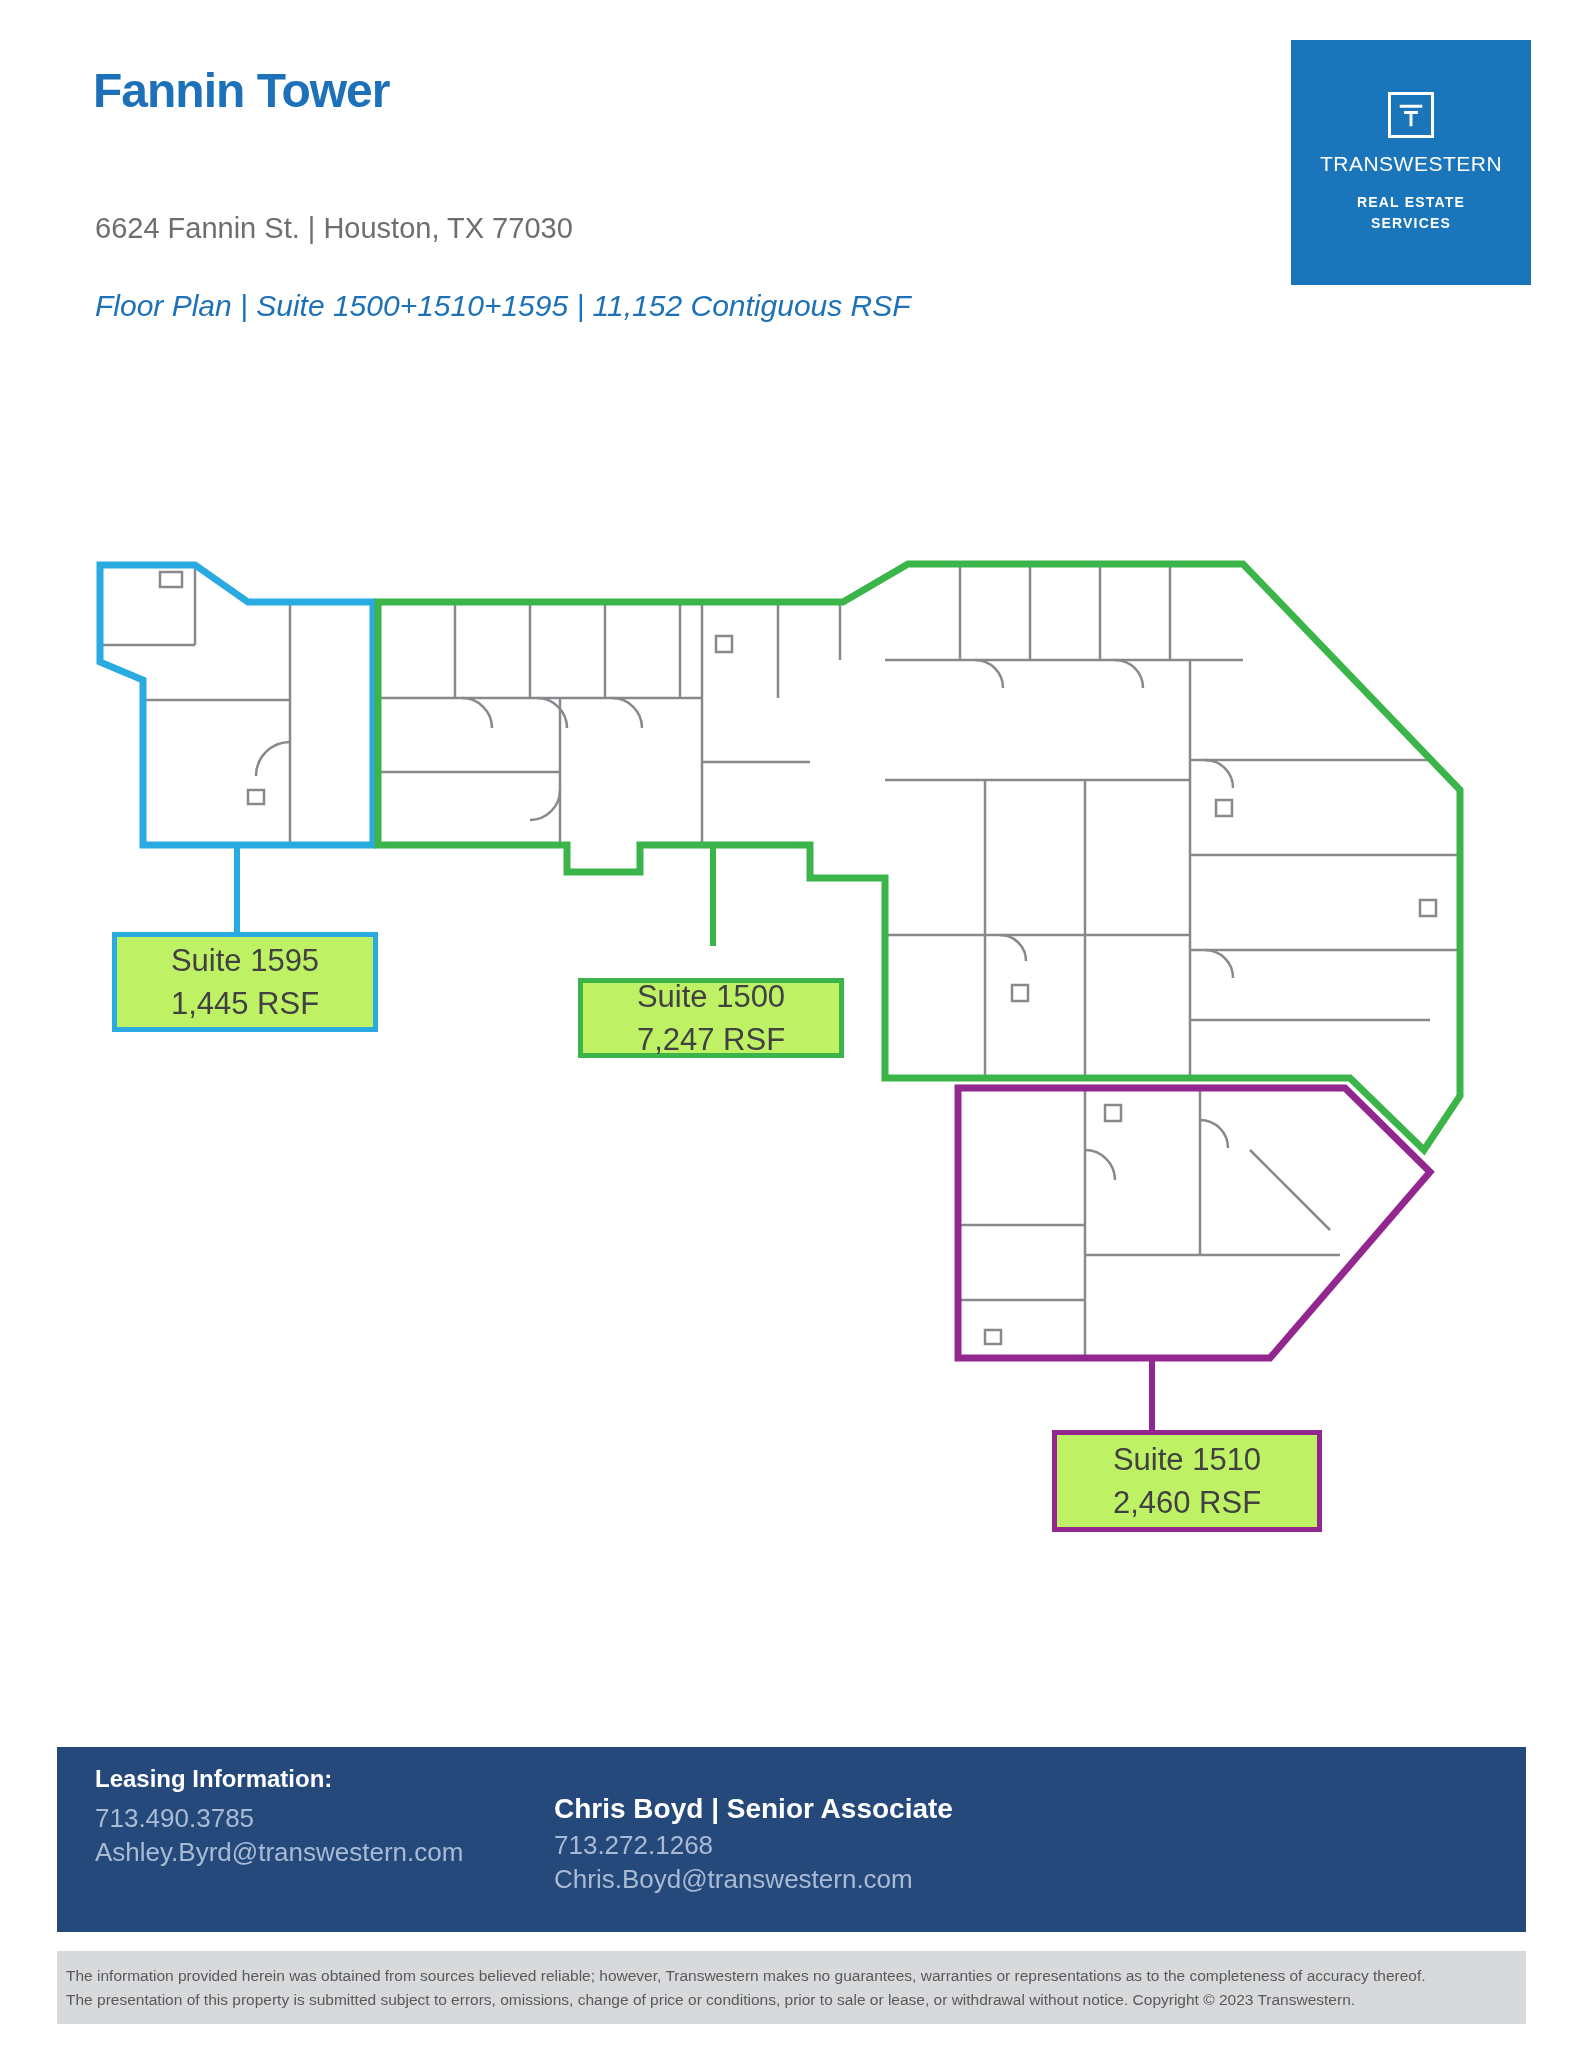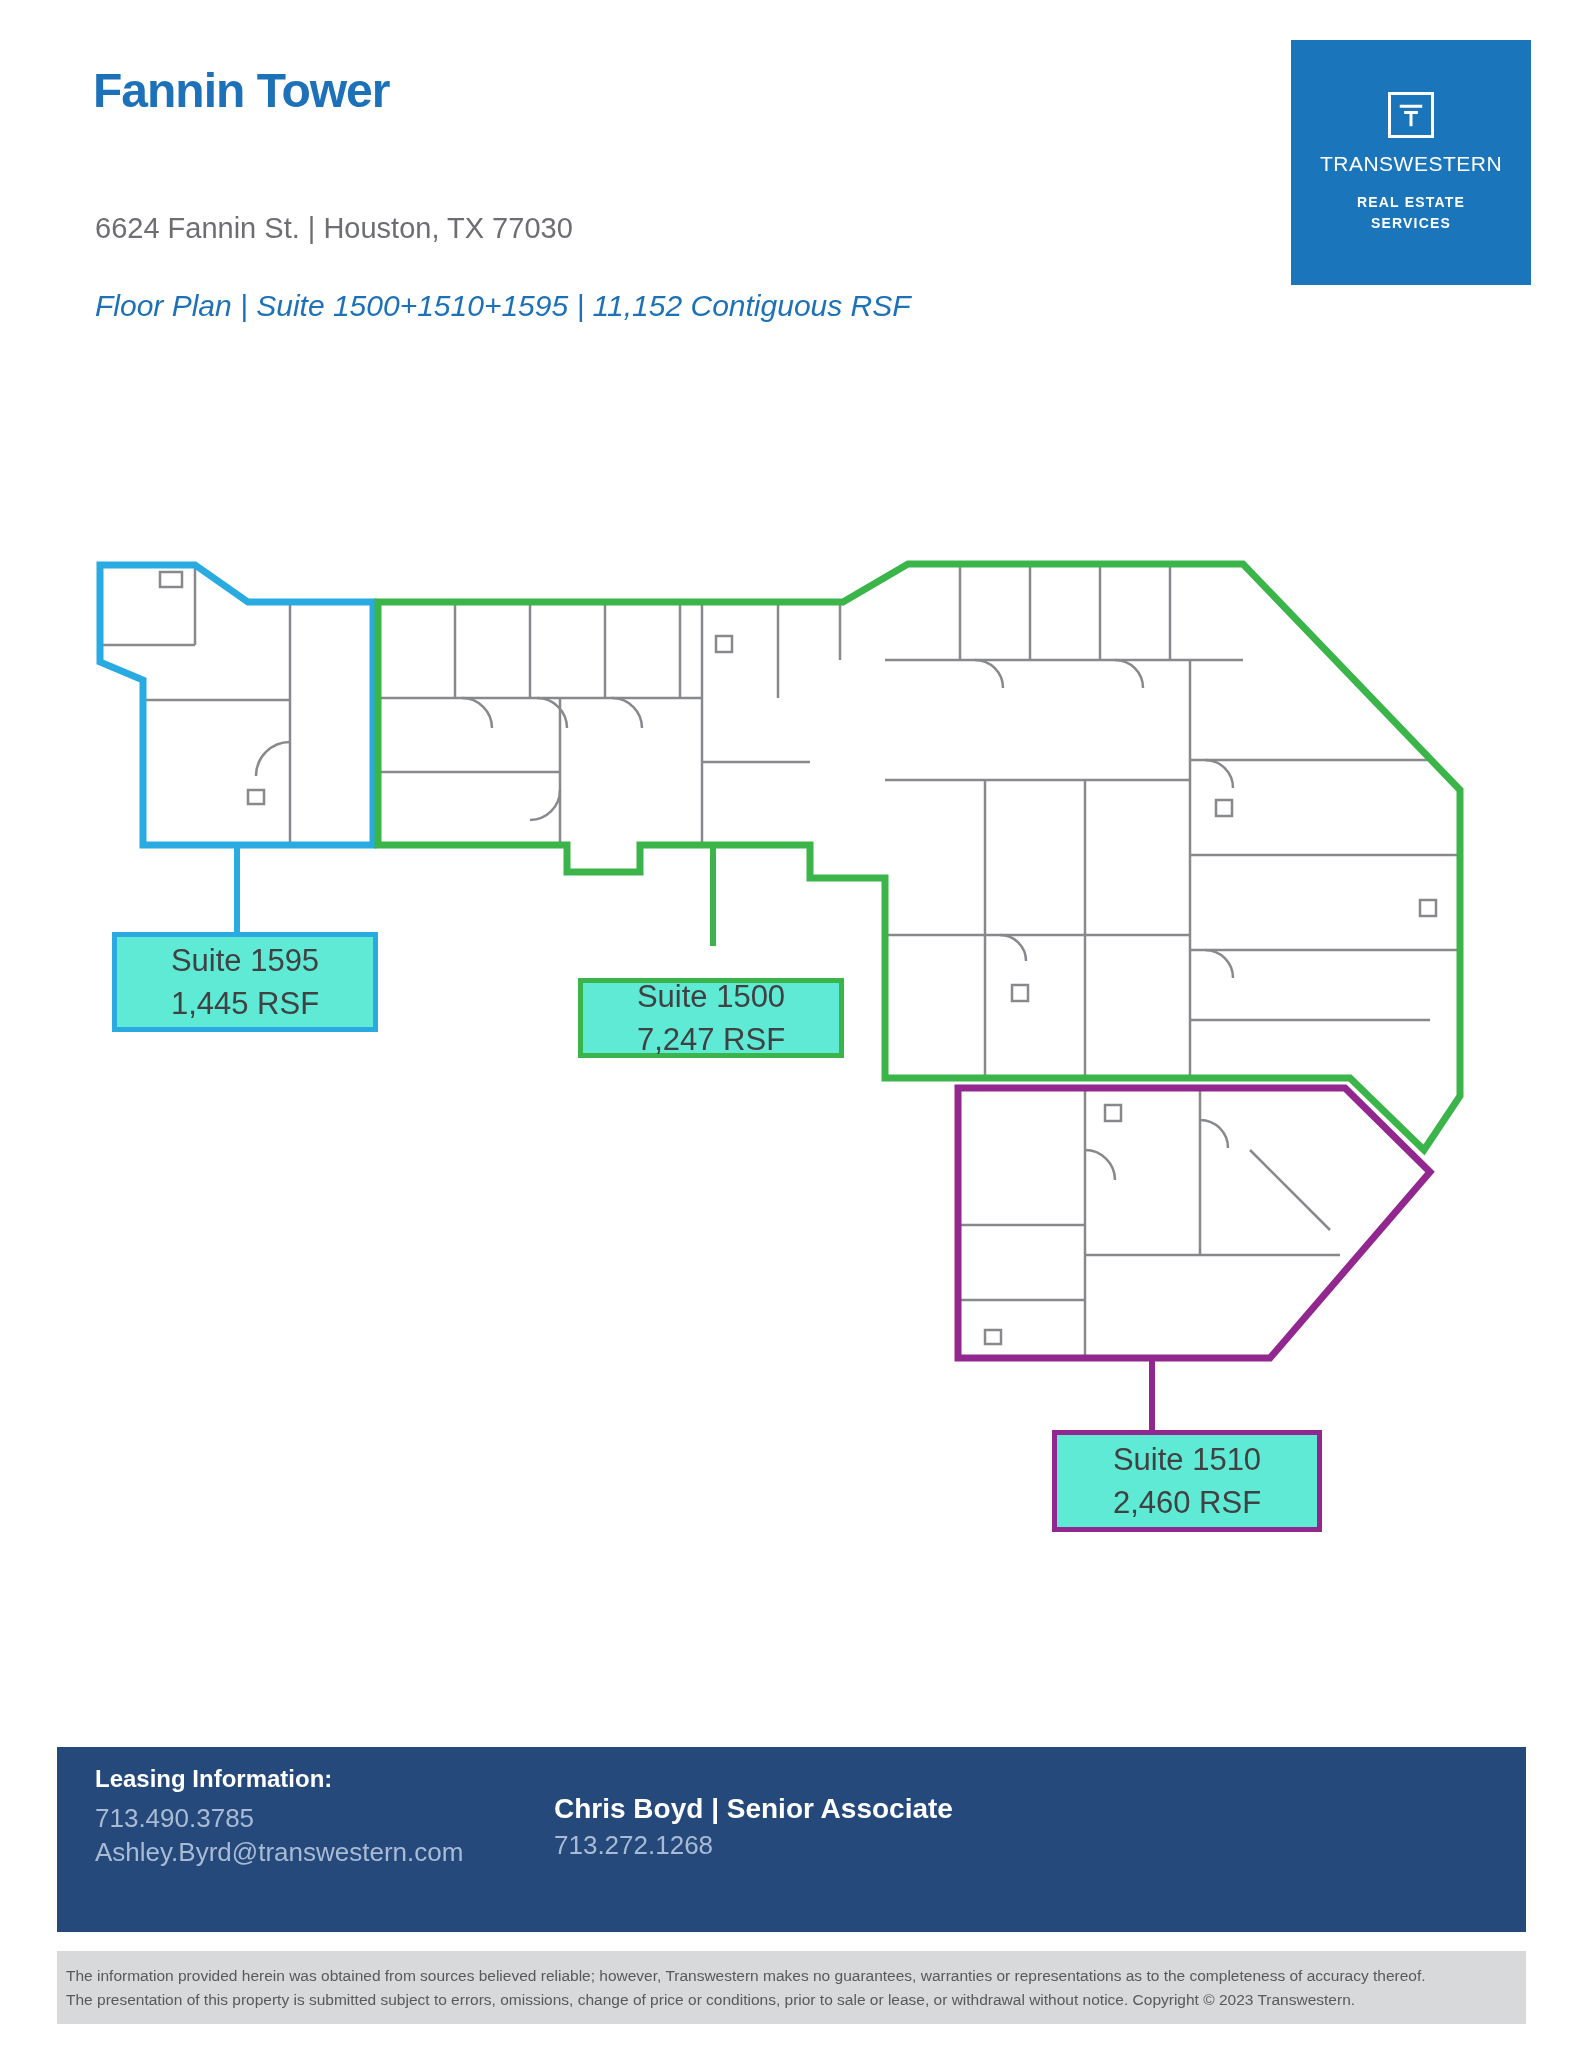--- a/index.html
+++ b/index.html
@@ -42,21 +42,21 @@
   .floorplan { position:absolute; left:0; top:0; width:1583px; height:2048px; }
   .walls line, .walls path { stroke:var(--wall_gray); stroke-width:2.5; fill:none; }
   .walls rect { stroke:var(--wall_gray); stroke-width:2.5; fill:#ffffff; }
   .outline { fill:none; stroke-width:7; stroke-linejoin:miter; }
   .conn { stroke-width:6; }
   .s1595 { stroke:var(--suite_1595); }
   .s1500 { stroke:var(--suite_1500); }
   .s1510 { stroke:var(--suite_1510); }
 
   .suite-box {
-    position:absolute; background:#5eead4; border:5px solid #000;
+    position:absolute; background:#bef264; border:5px solid #000;
     display:flex; flex-direction:column; align-items:center; justify-content:center;
     font-size:31px; color:#414042; line-height:1.4; text-align:right;
   }
   .box-1595 { left:112px; top:932px; width:266px; height:100px; border-color:var(--suite_1595); }
   .box-1500 { left:578px; top:978px; width:266px; height:80px; border-color:var(--suite_1500); }
   .box-1510 { left:1043px; top:1430px; width:270px; height:102px; border-color:var(--suite_1510);margin-left:9px; }
 
   
   .footer {
     position:absolute; left:57px; top:1747px; width:1469px; height:185px;
@@ -188,19 +188,20 @@
 
 <div class="footer">
   <div class="heading">Leasing Information:</div>
   <div class="contact contact-1">
     <div class="phone">713.490.3785</div>
     <div class="email">Ashley.Byrd@transwestern.com</div>
   </div>
   <div class="contact contact-2">
     <div class="name">Chris Boyd | Senior Associate</div>
     <div class="phone">713.272.1268</div>
+    <div class="email">Chris.Boyd@transwestern.com</div>
   </div>
 </div>
 
 <div class="disclaimer">
   <div>The information provided herein was obtained from sources believed reliable; however, Transwestern makes no guarantees, warranties or representations as to the completeness of accuracy thereof.</div>
   <div>The presentation of this property is submitted subject to errors, omissions, change of price or conditions, prior to sale or lease, or withdrawal without notice. Copyright © 2023 Transwestern.</div>
 </div>
 
 </body></html>

